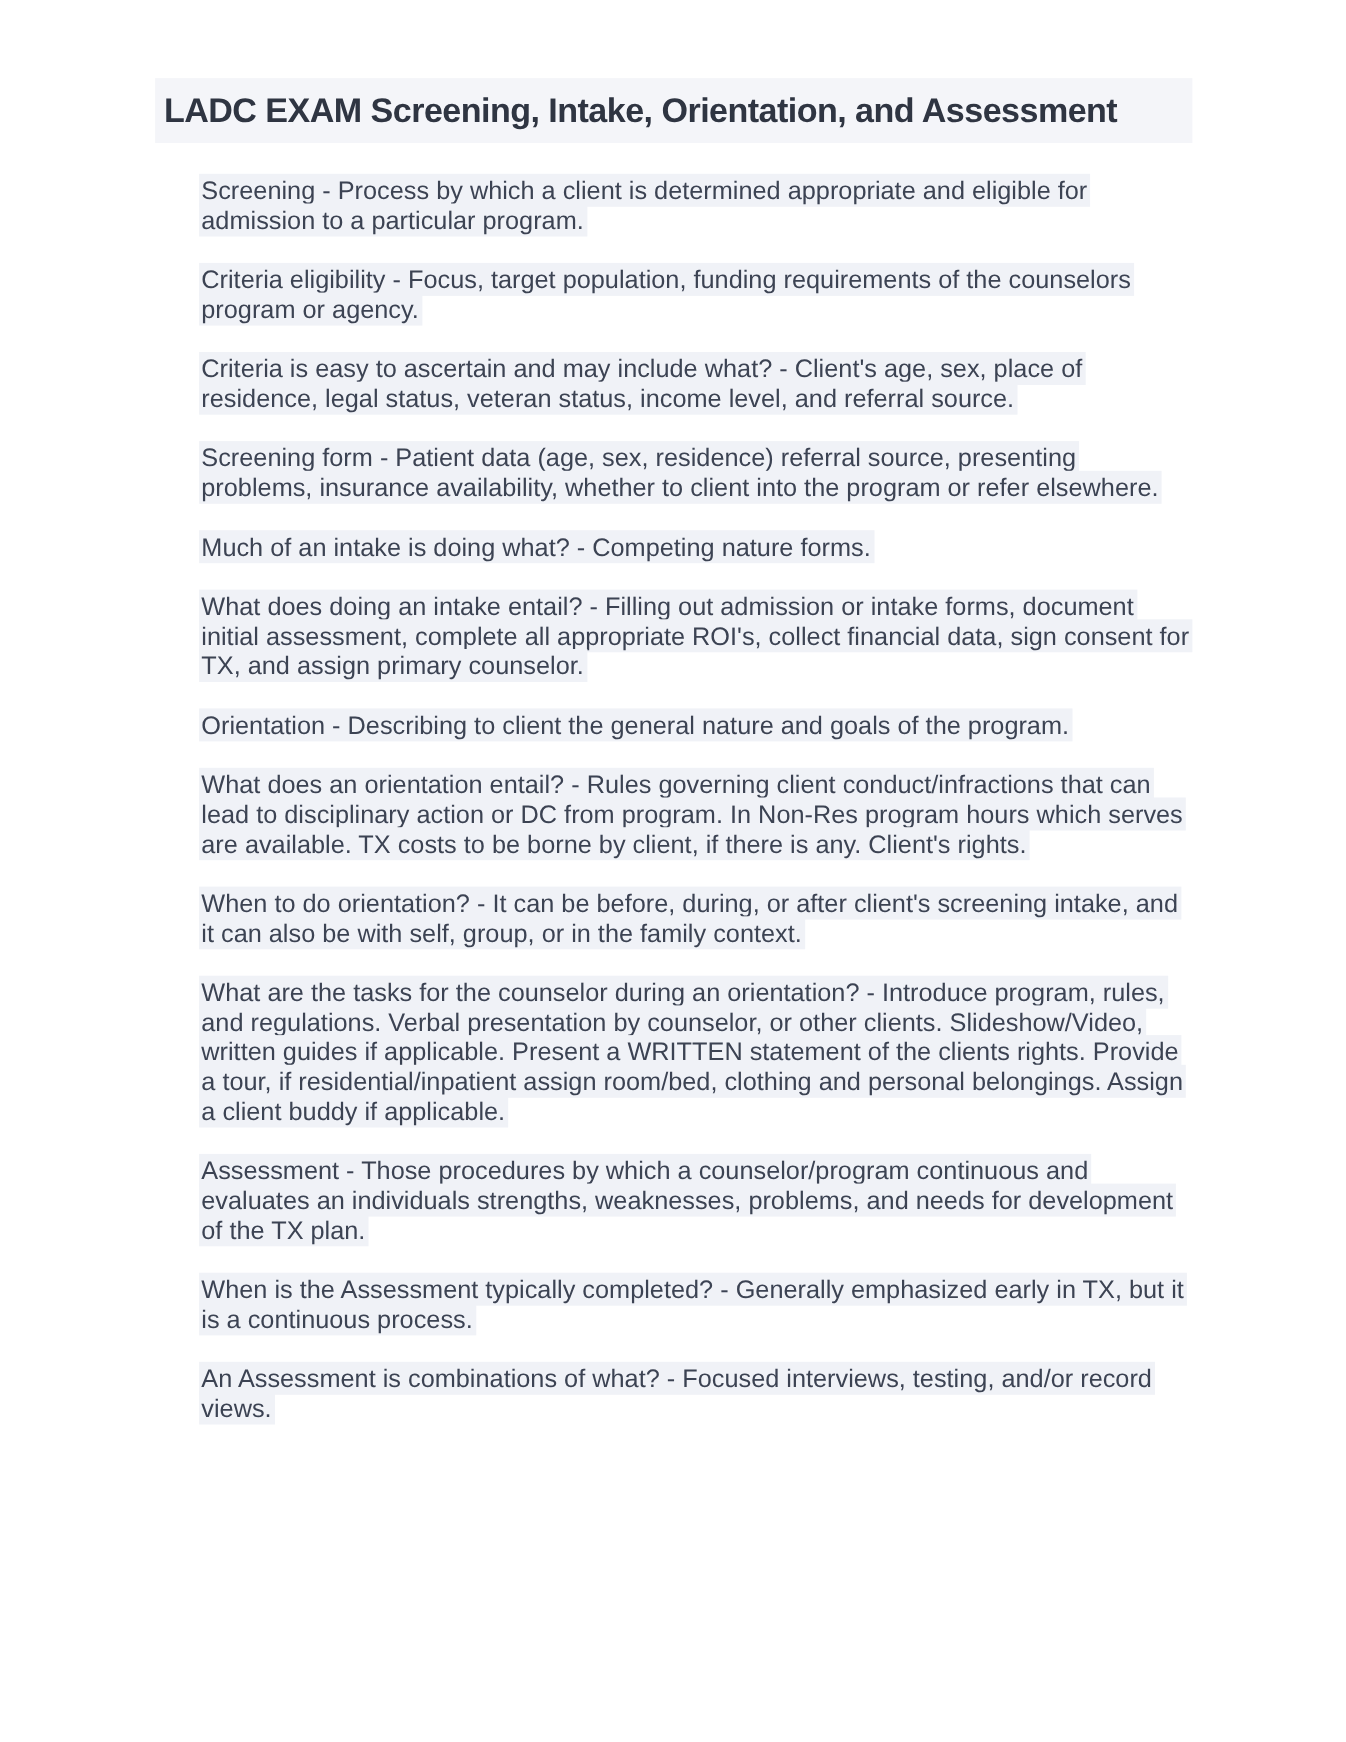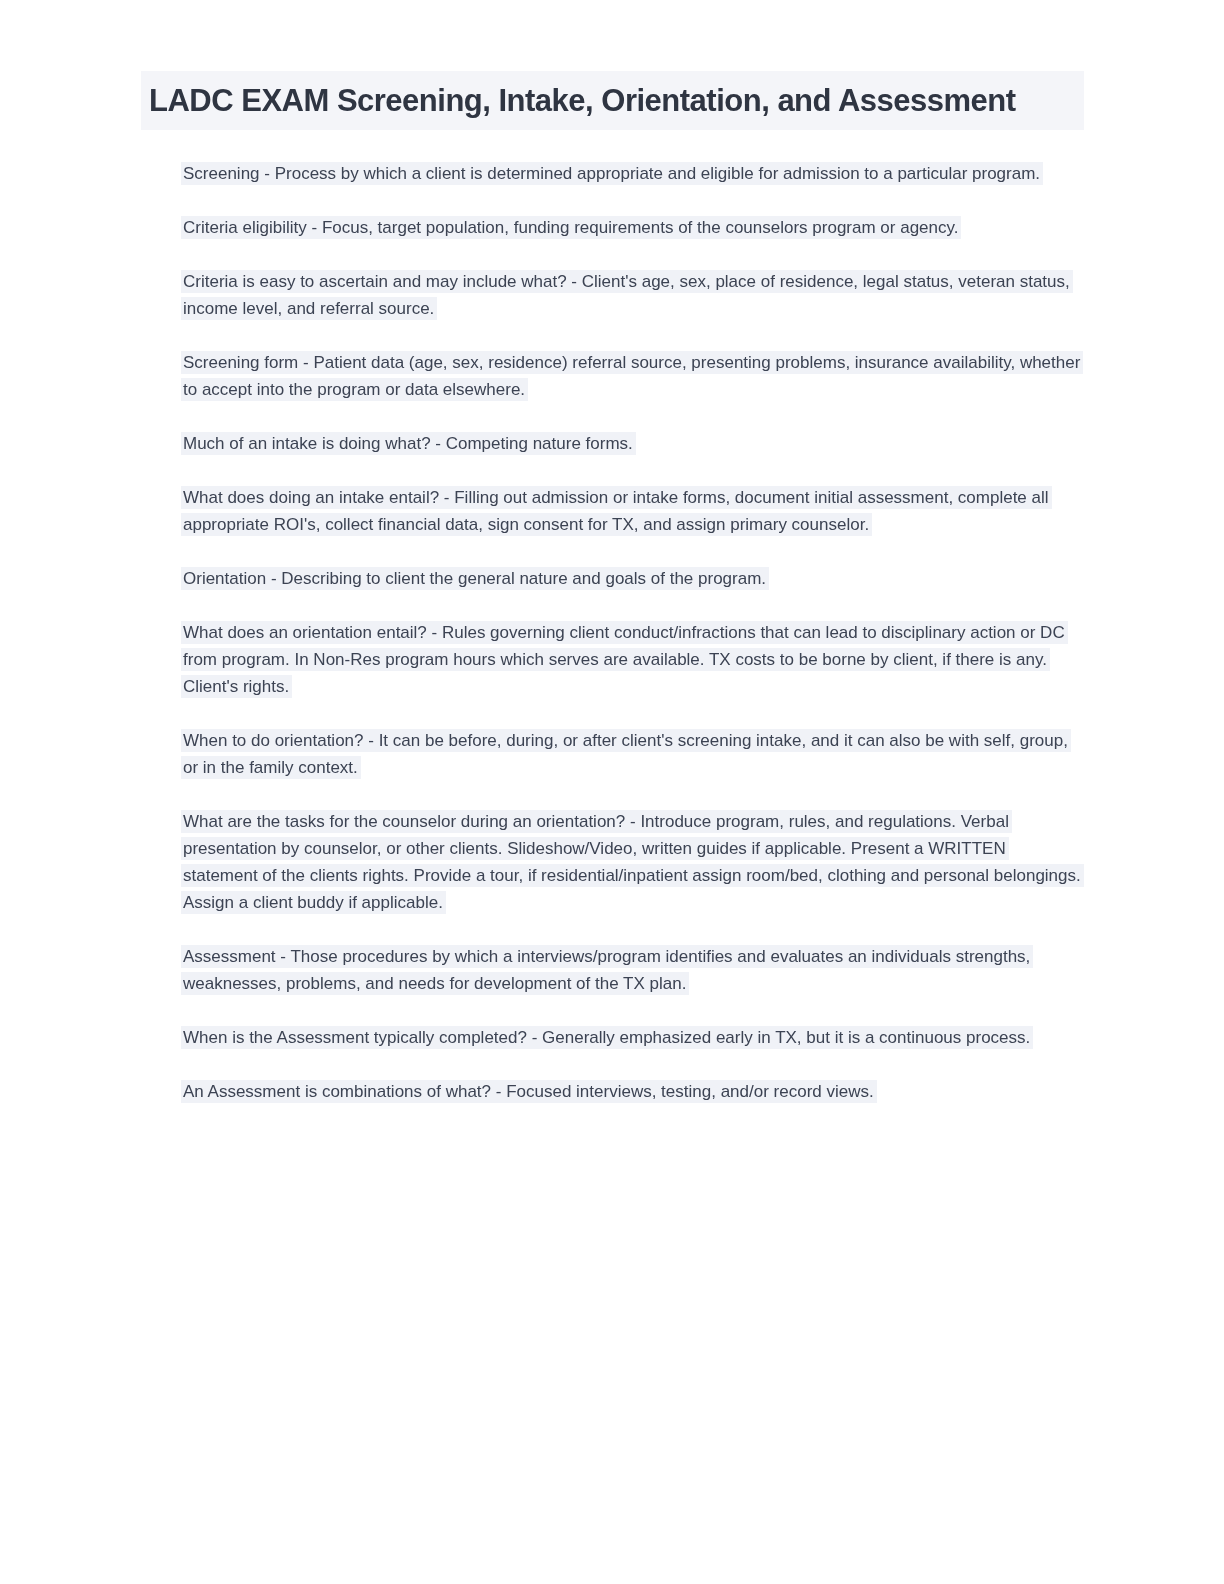--- a/index.html
+++ b/index.html
@@ -30,21 +30,21 @@
     line-height: 53px;
     letter-spacing: -0.5px;
     padding: 3px 10px 3px 8px;
     margin: 0 0 30px 0;
   }
   .cards {
     width: 943px;
   }
   .card {
     margin: 0 0 27px 0;
-    font-size: 17px;
+    font-size: 23px;
     line-height: 27px;
     color: var(--body-fg, #3c4353);
     padding-left: 40px;
   }
   .card:last-child { margin-bottom: 0; }
   .hl {
     background: var(--hl-bg, #f0f2f7);
     padding: 2px 3px 2px 2px;
     -webkit-box-decoration-break: clone;
     box-decoration-break: clone;
@@ -56,34 +56,34 @@
 <div class="content">
   <h1 class="doc-title">LADC EXAM Screening, Intake, Orientation, and Assessment</h1>
 
   <div class="cards">
   <p class="card"><span class="hl"><span>Screening</span><span> - </span><span>Process by which a client is determined appropriate and eligible for admission to a particular program.</span></span></p>
 
   <p class="card"><span class="hl"><span>Criteria eligibility</span><span> - </span><span>Focus, target population, funding requirements of the counselors program or agency.</span></span></p>
 
   <p class="card"><span class="hl"><span>Criteria is easy to ascertain and may include what?</span><span> - </span><span>Client's age, sex, place of residence, legal status, veteran status, income level, and referral source.</span></span></p>
 
-  <p class="card"><span class="hl"><span>Screening form</span><span> - </span><span>Patient data (age, sex, residence) referral source, presenting problems, insurance availability, whether to accept into the program or data elsewhere.</span></span></p>
+  <p class="card"><span class="hl"><span>Screening form</span><span> - </span><span>Patient data (age, sex, residence) referral source, presenting problems, insurance availability, whether to client into the program or refer elsewhere.</span></span></p>
 
 
   <p class="card"><span class="hl"><span>Much of an intake is doing what?</span><span> - </span><span>Competing nature forms.</span></span></p>
 
   <p class="card"><span class="hl"><span>What does doing an intake entail?</span><span> - </span><span>Filling out admission or intake forms, document initial assessment, complete all appropriate ROI's, collect financial data, sign consent for TX, and assign primary counselor.</span></span></p>
 
   <p class="card"><span class="hl"><span>Orientation</span><span> - </span><span>Describing to client the general nature and goals of the program.</span></span></p>
 
   <p class="card"><span class="hl"><span>What does an orientation entail?</span><span> - </span><span>Rules governing client conduct/infractions that can lead to disciplinary action or DC from program. In Non-Res program hours which serves are available. TX costs to be borne by client, if there is any. Client's rights.</span></span></p>
 
   <p class="card"><span class="hl"><span>When to do orientation?</span><span> - </span><span>It can be before, during, or after client's screening intake, and it can also be with self, group, or in the family context.</span></span></p>
 
   <p class="card"><span class="hl"><span>What are the tasks for the counselor during an orientation?</span><span> - </span><span>Introduce program, rules, and regulations. Verbal presentation by counselor, or other clients. Slideshow/Video, written guides if applicable. Present a WRITTEN statement of the clients rights. Provide a tour, if residential/inpatient assign room/bed, clothing and personal belongings. Assign a client buddy if applicable.</span></span></p>
 
-  <p class="card"><span class="hl"><span>Assessment</span><span> - </span><span>Those procedures by which a interviews/program identifies and evaluates an individuals strengths, weaknesses, problems, and needs for development of the TX plan.</span></span></p>
+  <p class="card"><span class="hl"><span>Assessment</span><span> - </span><span>Those procedures by which a counselor/program continuous and evaluates an individuals strengths, weaknesses, problems, and needs for development of the TX plan.</span></span></p>
 
   <p class="card"><span class="hl"><span>When is the Assessment typically completed?</span><span> - </span><span>Generally emphasized early in TX, but it is a continuous process.</span></span></p>
 
   <p class="card"><span class="hl"><span>An Assessment is combinations of what?</span><span> - </span><span>Focused interviews, testing, and/or record views.</span></span></p>
 </div>
 </div>
 
 </body></html>

